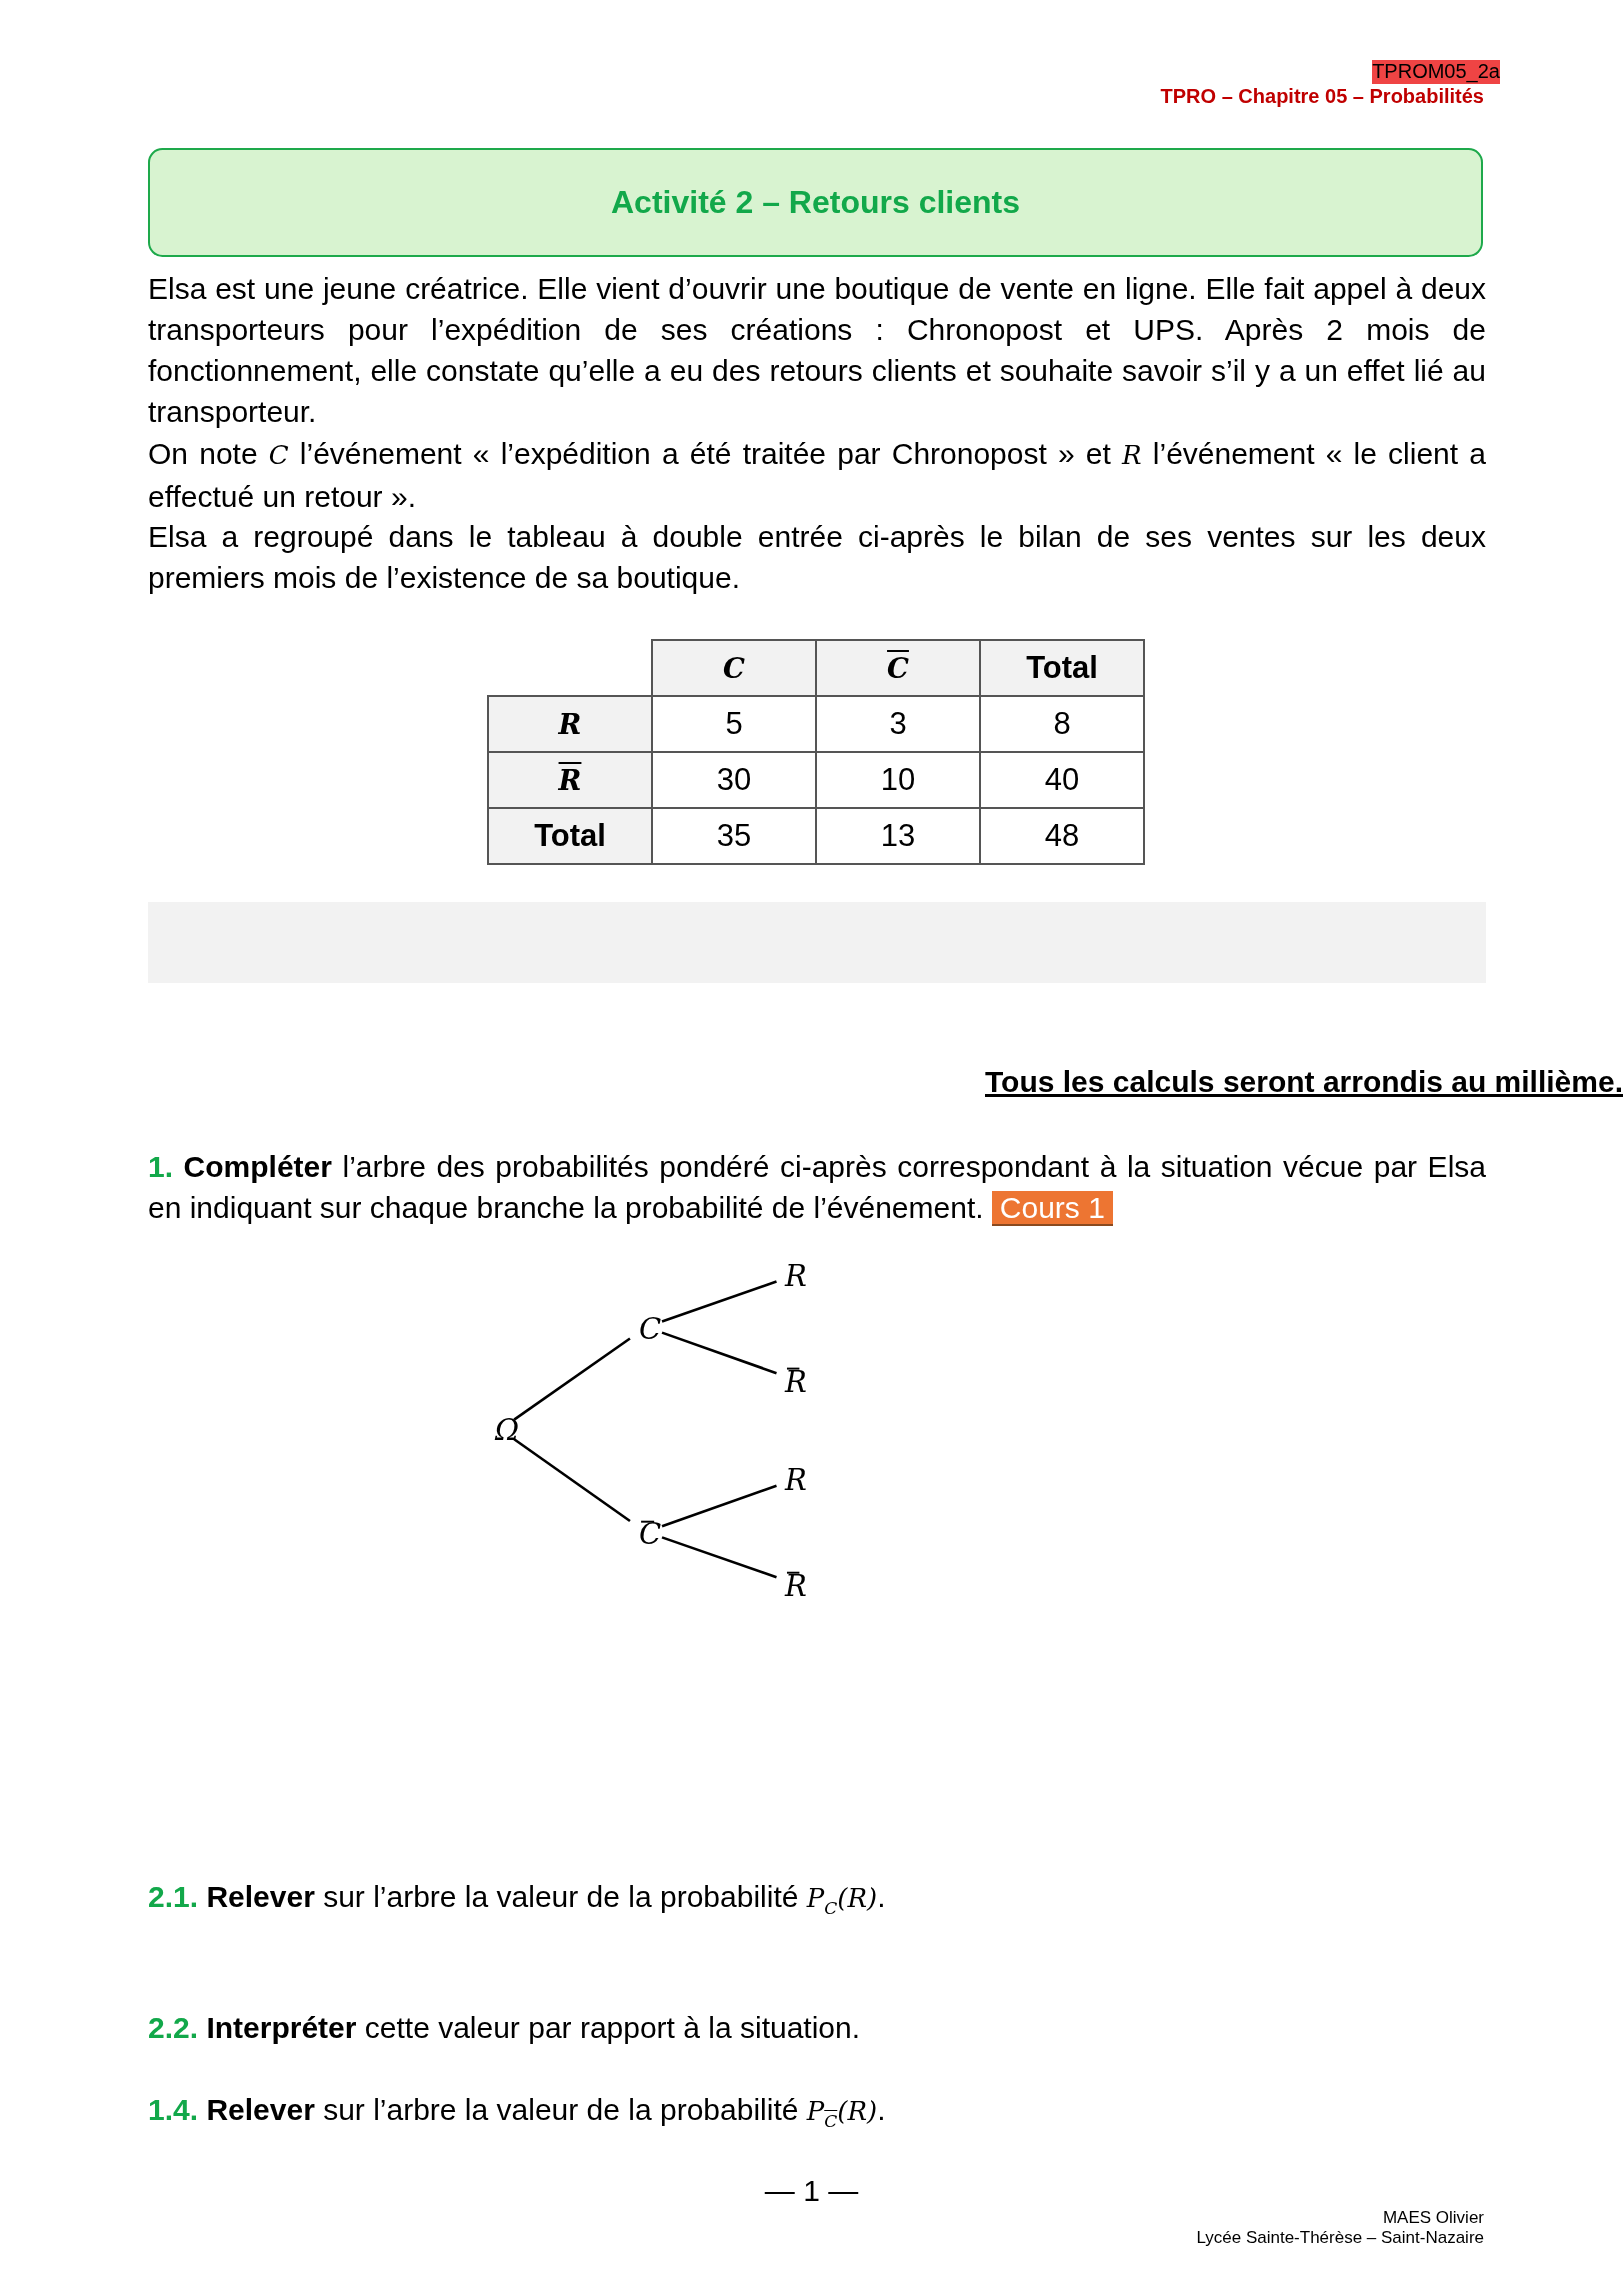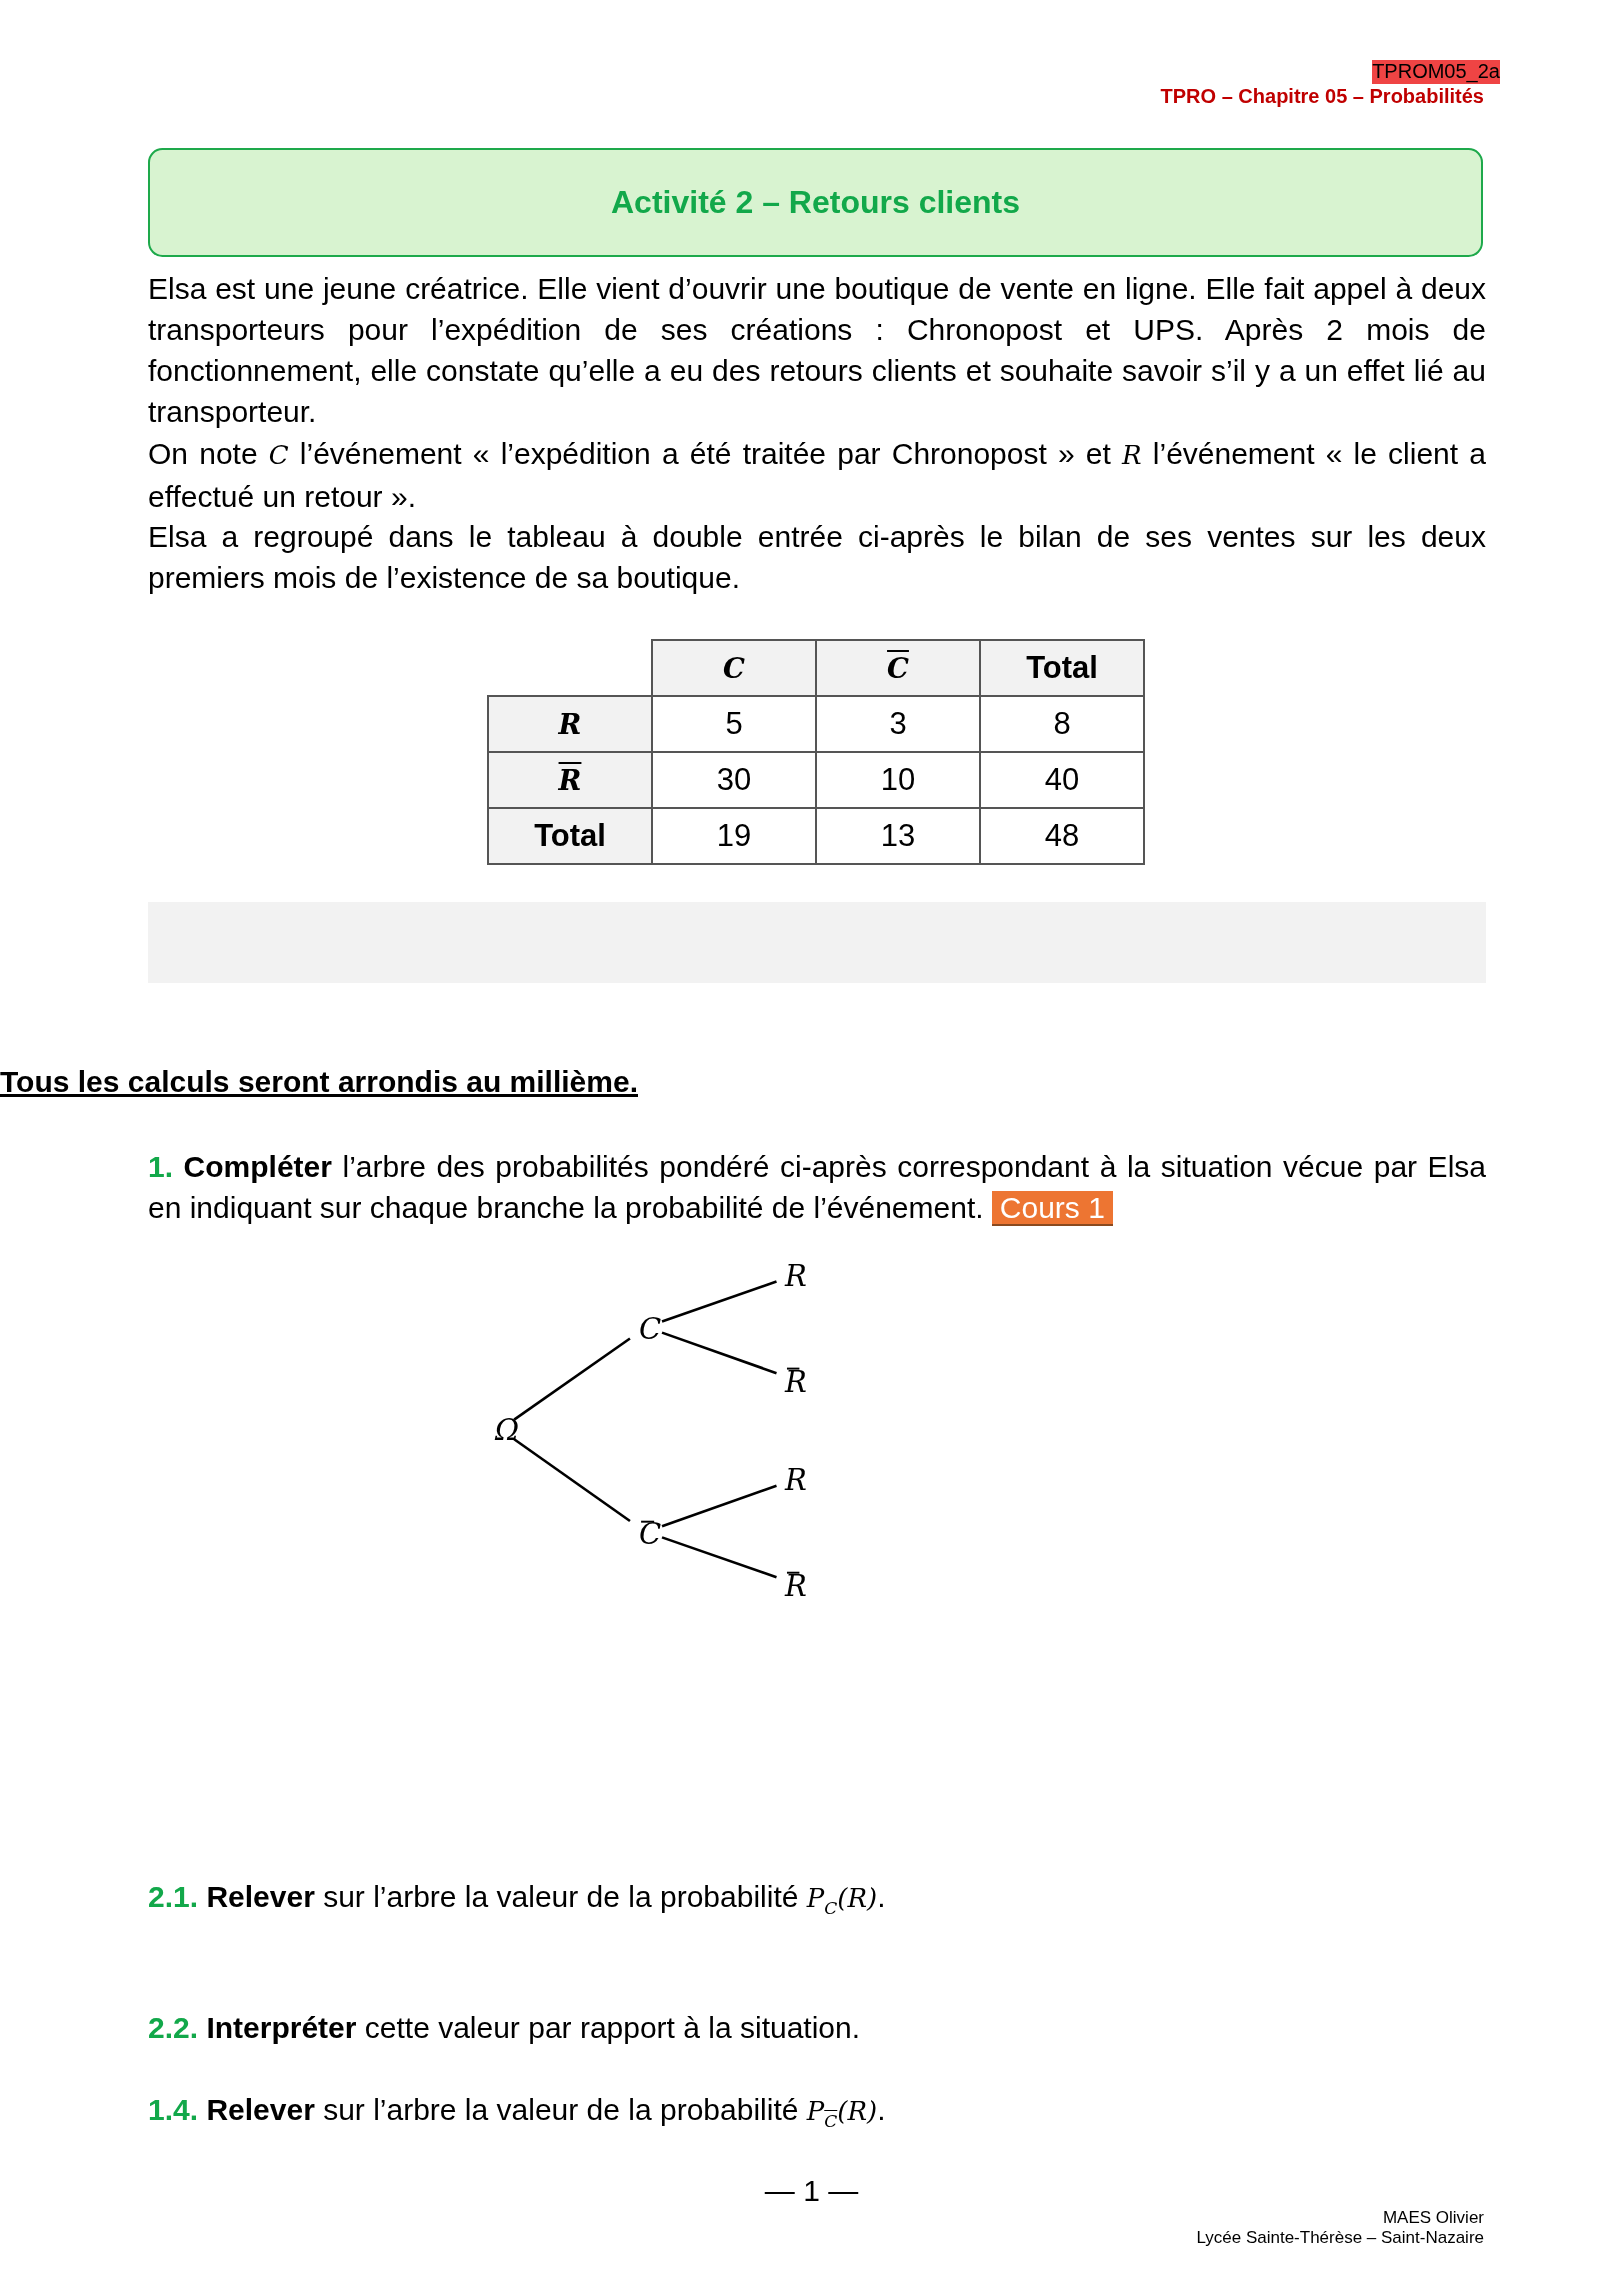--- a/index.html
+++ b/index.html
@@ -11,21 +11,21 @@
   .title-box span { color:#12a84a; font-weight:bold; font-size:32px; }
   .para { left:148px; width:1338px; font-size:30px; line-height:41px; text-align:justify; }
   .math { font-family:"DejaVu Serif", serif; font-style:italic; font-size:26px; }
   .ov { text-decoration:overline; }
   table.dt { position:absolute; left:487px; top:639px; border-collapse:collapse; font-size:31px; }
   table.dt td { width:162px; height:54px; border:2px solid #555; text-align:center; padding:0; }
   table.dt td.hd { background:#f2f2f2; font-weight:bold; }
   table.dt td.empty { border:none; background:transparent; }
   table.dt .mb { font-family:"DejaVu Serif", serif; font-style:italic; font-weight:bold; font-size:27.5px; }
   .prob-box { left:148px; top:902px; width:1338px; height:81px; background:#f2f2f2; font-size:30px; line-height:41px; }
-  .center-ul { left:0; width:1623px; top:1065px; text-align:left; font-size:30px; font-weight:bold; text-decoration:underline; }
+  .center-ul { left:0; width:1623px; top:1065px; text-align:right; font-size:30px; font-weight:bold; text-decoration:underline; }
   .num { color:#12a84a; font-weight:bold; }
   .cours { background:#ed7532; color:#fff; padding:0 7.9px; border-bottom:2.6px solid #8a4a1f; }
   .tree { left:0; top:0; width:1623px; height:2295px; }
   .tree-label { font-family:"DejaVu Serif", serif; font-style:italic; font-size:29px; }
   .q { left:148px; font-size:30px; line-height:41px; }
   .page-num { left:0; width:1623px; text-align:center; top:2174px; font-size:30px; }
   .footer { right:139px; text-align:right; font-size:17px; line-height:21px; }
 </style>
 </head>
 <body>
@@ -58,21 +58,21 @@
     <td>8</td>
   </tr>
   <tr>
     <td class="hd"><span class="mb ov">R</span></td>
     <td>30</td>
     <td>10</td>
     <td>40</td>
   </tr>
   <tr>
     <td class="hd"><span>Total</span></td>
-    <td>19</td>
+    <td>35</td>
     <td>13</td>
     <td>48</td>
   </tr>
 </tbody>
   </table>
 
 <div class="abs prob-box">
 </div>
 
 <div class="abs center-ul">Tous les calculs seront arrondis au millième.</div>

